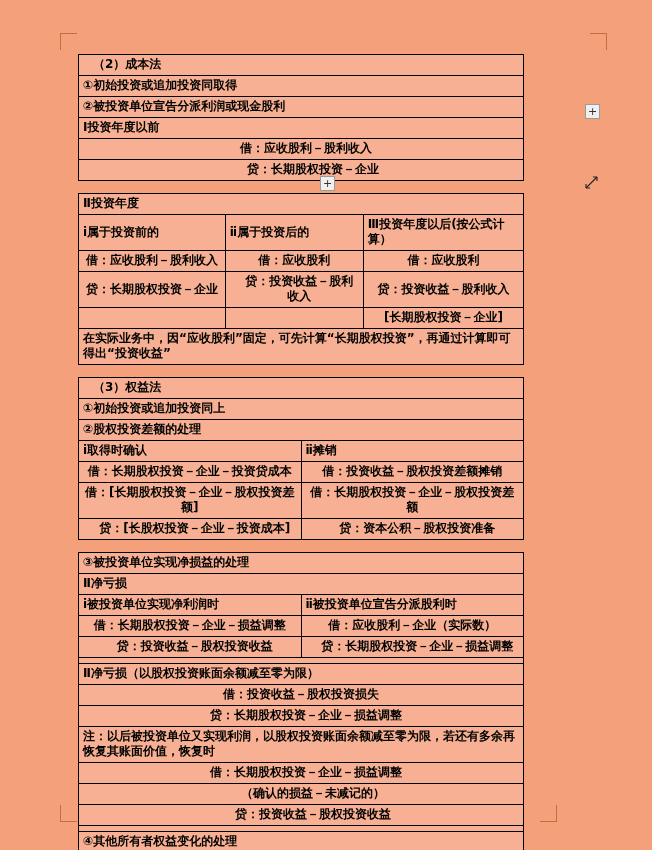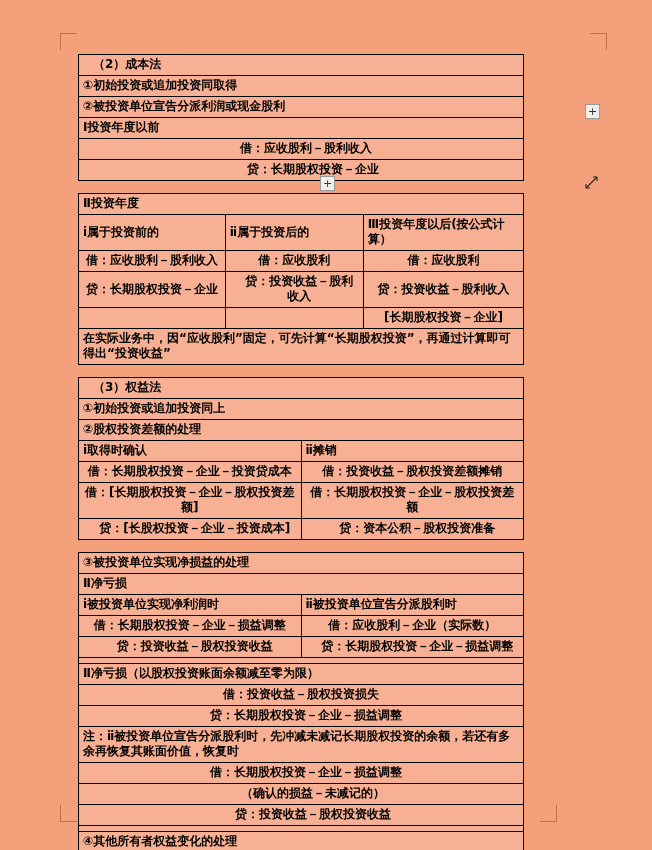--- a/index.html
+++ b/index.html
@@ -225,21 +225,21 @@
         <tr>
           <td colspan="2" class="black">Ⅱ净亏损（以股权投资账面余额减至零为限）</td>
         </tr>
         <tr>
           <td colspan="2" class="red">借：投资收益－股权投资损失</td>
         </tr>
         <tr>
           <td colspan="2" class="red ind1">贷：长期股权投资－企业－损益调整</td>
         </tr>
         <tr>
-          <td colspan="2" class="black">注：ⅱ被投资单位宣告分派股利时，先冲减未减记长期股权投资的余额，若还有多余再恢复其账面价值，恢复时</td>
+          <td colspan="2" class="black">注：以后被投资单位又实现利润，以股权投资账面余额减至零为限，若还有多余再恢复其账面价值，恢复时</td>
         </tr>
         <tr>
           <td colspan="2" class="red ind1">借：长期股权投资－企业－损益调整</td>
         </tr>
         <tr>
           <td colspan="2" class="red ind2">（确认的损益－未减记的）</td>
         </tr>
         <tr>
           <td colspan="2" class="red ind2">贷：投资收益－股权投资收益</td>
         </tr>

